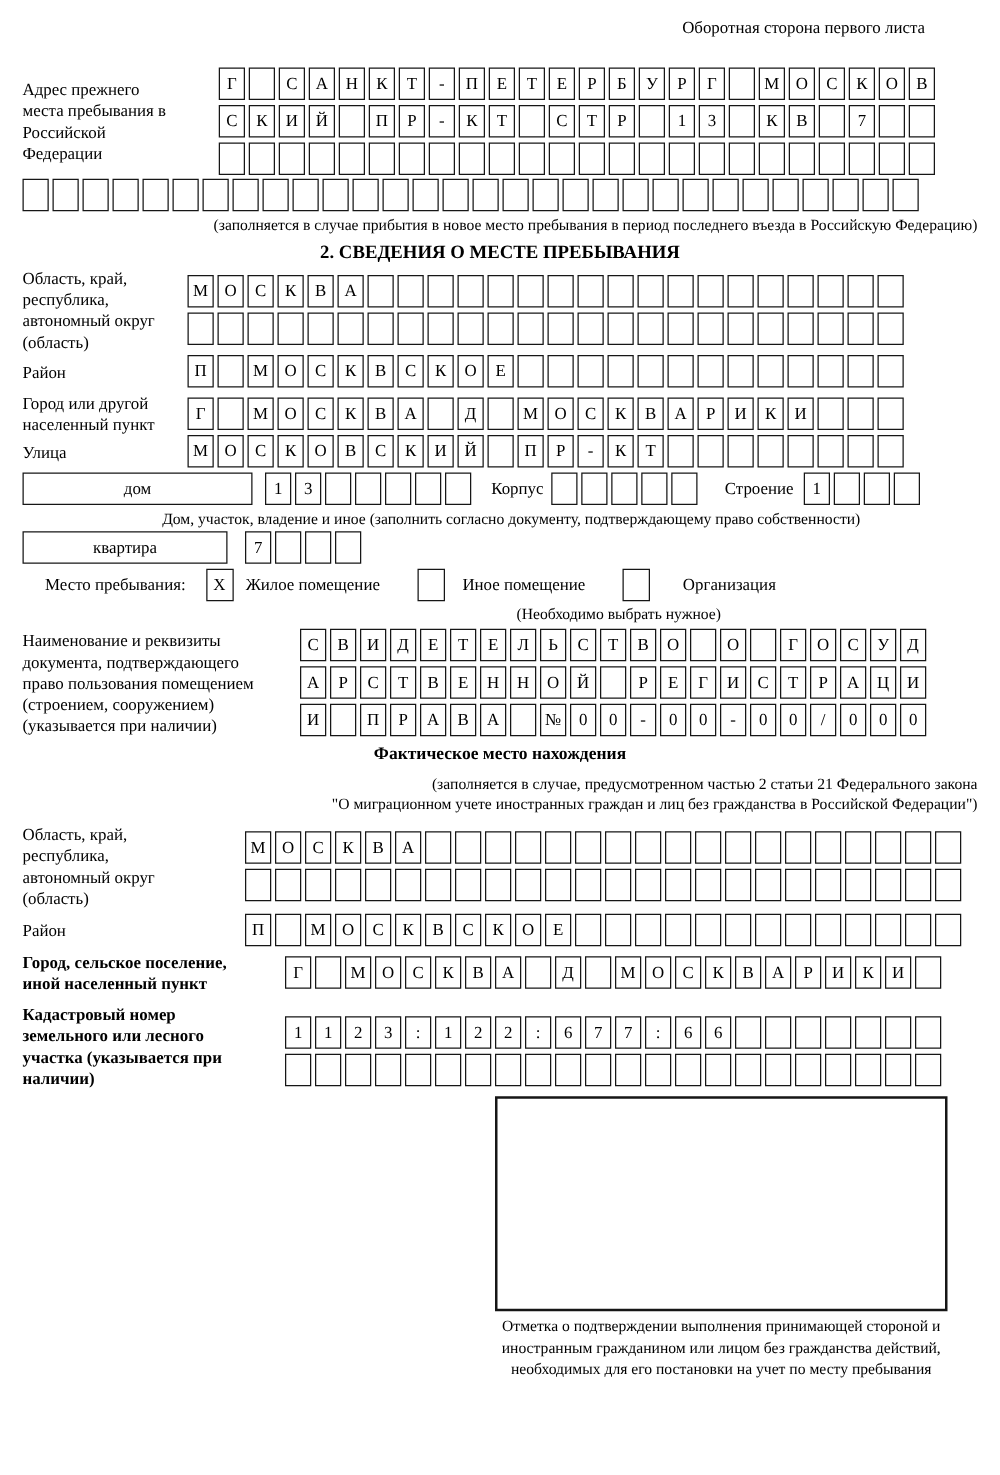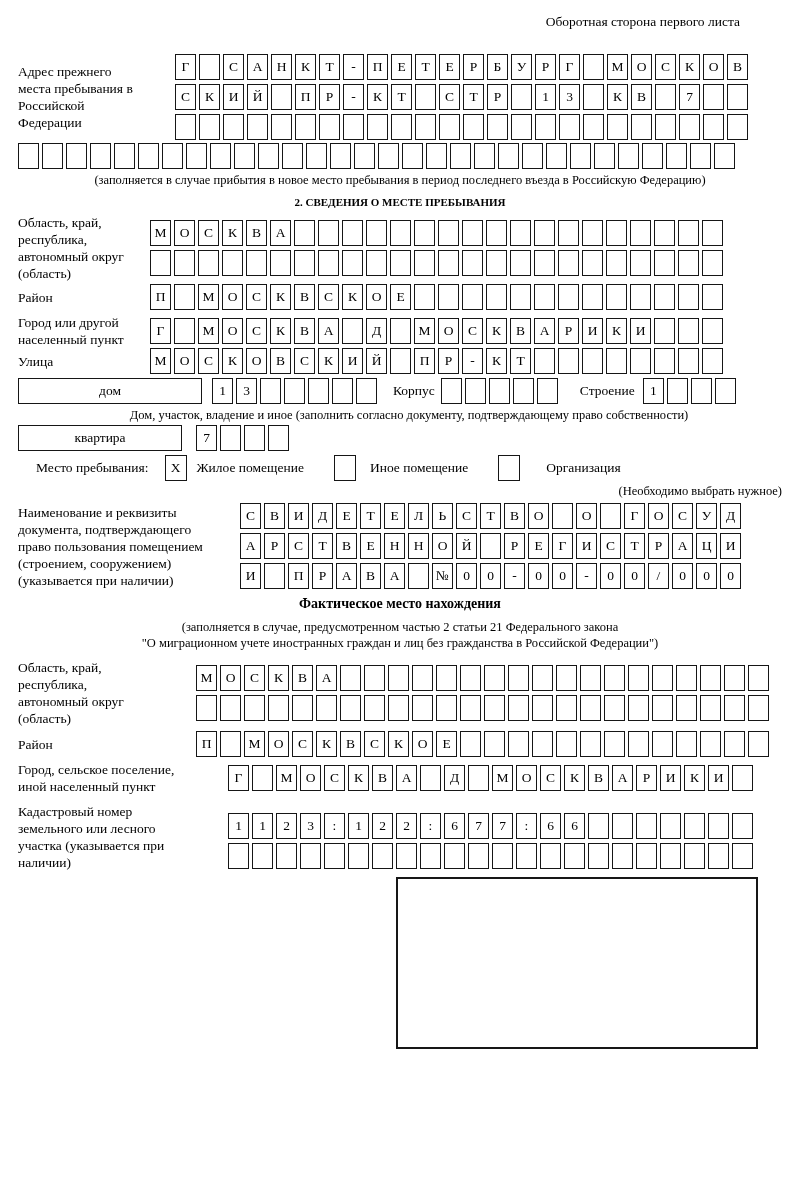--- a/index.html
+++ b/index.html
@@ -12,30 +12,30 @@
 
   .header-note { text-align:right; padding-right:42px; margin-top:2px; }
 
   .block { display:flex; align-items:center; }
   .lbl { flex:0 0 auto; line-height:17px; }
   .lbl .t { display:block; }
   .w-s1   { flex-basis:157px; } .w-s1 .t   { width:128px; }
   .w-s2   { flex-basis:132px; } .w-s2 .t   { width:112px; }
   .w-doc  { flex-basis:222px; } .w-doc .t  { width:200px; }
   .w-f1   { flex-basis:178px; } .w-f1 .t   { width:142px; }
-  .w-f2   { flex-basis:210px; } .w-f2 .t   { width:178px; }
+  .w-f2   { flex-basis:210px; } .w-f2 .t   { width:178px;font-weight:bold; }
 
   .rows { display:flex; flex-direction:column; gap:4px; }
   .cellrow { display:flex; gap:3px; height:26px; }
   .cell {
     flex:0 0 auto; width:21px; height:26px; border:1.5px solid #161616;
     text-align:center; line-height:23px; font-size:13.5px;
   }
-  .caption { text-align:center; font-size:12.5px; line-height:16px; }
-  .h2 { text-align:center; font-weight:bold; font-size:11px; line-height:18px; }
+  .caption { text-align:right; font-size:12.5px; line-height:16px; }
+  .h2 { text-align:center; font-weight:bold; font-size:15px; line-height:18px; }
   .h3 { text-align:center; font-weight:bold; font-size:14px; line-height:18px; }
 
   .inline-row { display:flex; align-items:center; }
   .field-box {
     height:26px; border:1.5px solid #161616; text-align:center; line-height:23px;
   }
   .dom-box { width:184px; }
   .kv-box { width:164px; }
   .small-lbl { line-height:26px; }
 
@@ -376,21 +376,21 @@
 
   <div class="inline-row mt4">
     <div class="small-lbl" style="padding-left:18px">Место пребывания:</div>
     <div class="chk" style="margin-left:16px">X</div>
     <div class="small-lbl" style="margin-left:10px">Жилое помещение</div>
     <div class="chk" style="margin-left:30px"></div>
     <div class="small-lbl" style="margin-left:14px">Иное помещение</div>
     <div class="chk" style="margin-left:30px"></div>
     <div class="small-lbl" style="margin-left:26px">Организация</div>
   </div>
-  <div class="caption mt2" style="text-align:right; padding-left:190px;">(Необходимо выбрать нужное)</div>
+  <div class="caption mt2" style="text-align:center; padding-left:190px;">(Необходимо выбрать нужное)</div>
 
   <div class="block mt4">
     <div class="lbl w-doc">
       <span class="t">Наименование и реквизиты документа, подтверждающего право пользования помещением (строением, сооружением) (указывается при наличии)</span>
     </div>
     <div class="rows">
       <div class="cellrow">
           <span class="cell">С</span>
           <span class="cell">В</span>
           <span class="cell">И</span>
@@ -639,15 +639,16 @@
           <span class="cell"></span>
           <span class="cell"></span>
           <span class="cell"></span>
           <span class="cell"></span>
         </div>
     </div>
   </div>
 
   <div class="stamp-wrap mt6">
     <div class="stamp-box"></div>
+    <div class="stamp-cap">Отметка о подтверждении выполнения принимающей стороной и иностранным гражданином или лицом без гражданства действий, необходимых для его постановки на учет по месту пребывания</div>
   </div>
 
 </div>
 
 </body></html>

